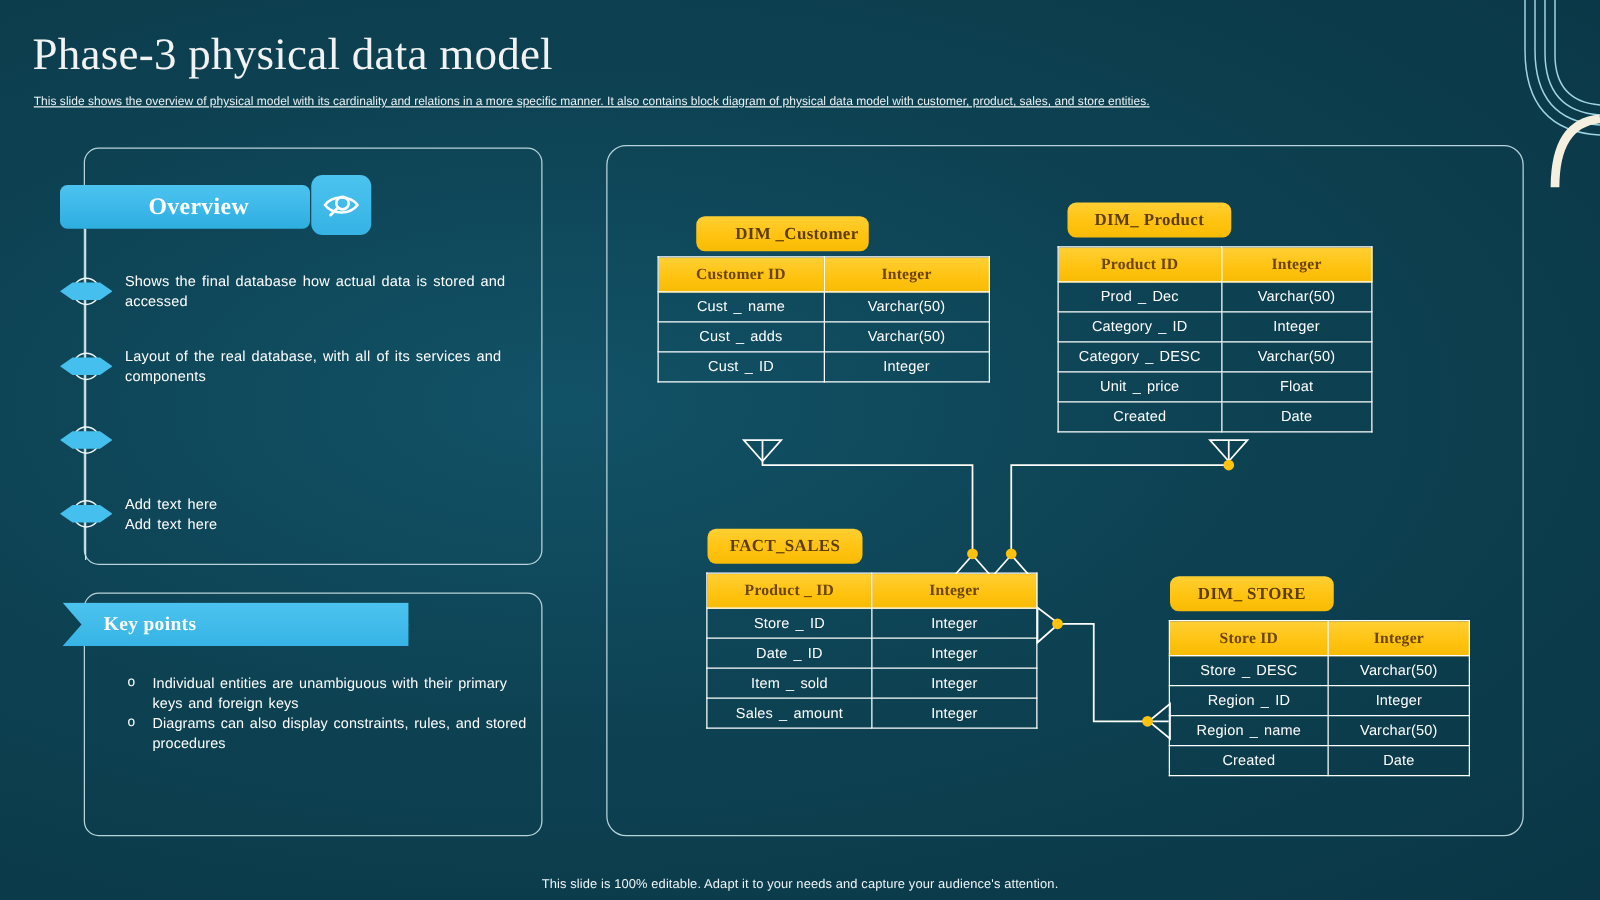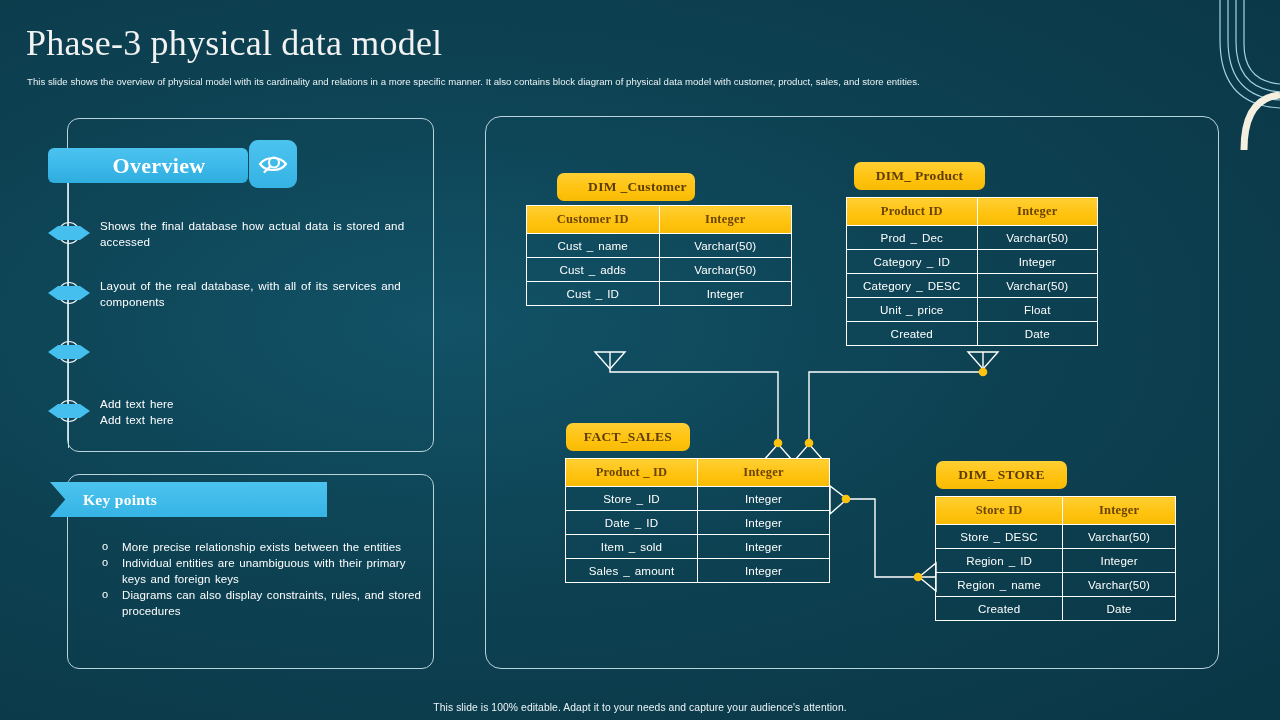--- a/index.html
+++ b/index.html
@@ -17,21 +17,21 @@
 
   
   .slide-title {
     position: absolute; left: 26px; top: 22px;
     font-family: "Liberation Serif", serif;
     font-size: 36px; font-weight: 400; letter-spacing: .2px;
     color: #f2f2f2;
   }
   .slide-sub {
     position: absolute; left: 27px; top: 75px; width: 1010px;
-    font-size: 9.6px; line-height: 13px; color: #eaf2f4; letter-spacing: .02px;
+    font-size: 9.6px; line-height: 13px; color: #eaf2f4; letter-spacing: .02px; text-decoration: underline;
   }
 
   
   .panel {
     position: absolute;
     border: 1px solid #b9d3da;
     border-radius: 12px;
   }
   #overview-panel { left: 67px; top: 118px; width: 367px; height: 334px; }
   #keypoints-panel { left: 67px; top: 474px; width: 367px; height: 195px; }
@@ -39,21 +39,21 @@
 
   
   .ov-pill {
     position: absolute; left: 48px; top: 148px; width: 200px; height: 35px;
     background: linear-gradient(180deg,#4cc3ef 0%, #3bb7e8 55%, #2eaede 100%);
     border-radius: 6px;
     display: flex; align-items: center; justify-content: center;
   }
   .ov-pill span {
     font-family: "Liberation Serif", serif;
-    font-weight: 700; font-size: 22px; color: #ffffff;
+    font-weight: 700; font-size: 19px; color: #ffffff;
     margin-left: 22px; letter-spacing: .3px;
   }
   .ov-icon-box {
     position: absolute; left: 249px; top: 140px; width: 48px; height: 48px;
     background: linear-gradient(180deg,#4cc3ef 0%,#35b3e4 100%);
     border-radius: 9px;
     display: flex; align-items: center; justify-content: center;
   }
 
   
@@ -186,21 +186,20 @@
   <div class="ov-text" style="white-space:pre-line">Add text here
 Add text here</div>
 </div>
 
 <div class="panel" id="keypoints-panel"></div>
 <div class="kp-ribbon">
   <span>Key points</span>
 </div>
 <div class="kp-ribbon-tip"></div>
 <div class="kp-list">
-  <div class="kp-li">More precise relationship  exists between the entities</div>
   <div class="kp-li">Individual  entities are unambiguous   with their primary keys and foreign keys</div>
   <div class="kp-li">Diagrams  can also display constraints, rules, and stored procedures</div>
 </div>
 
 <div class="panel" id="erd-panel"></div>
 
 <svg class="conn" viewBox="0 0 734 553">
   <g stroke="#ffffff" stroke-width="1.4" fill="none">
 
     <path d="M125 236 V256 H293 V327"></path>

